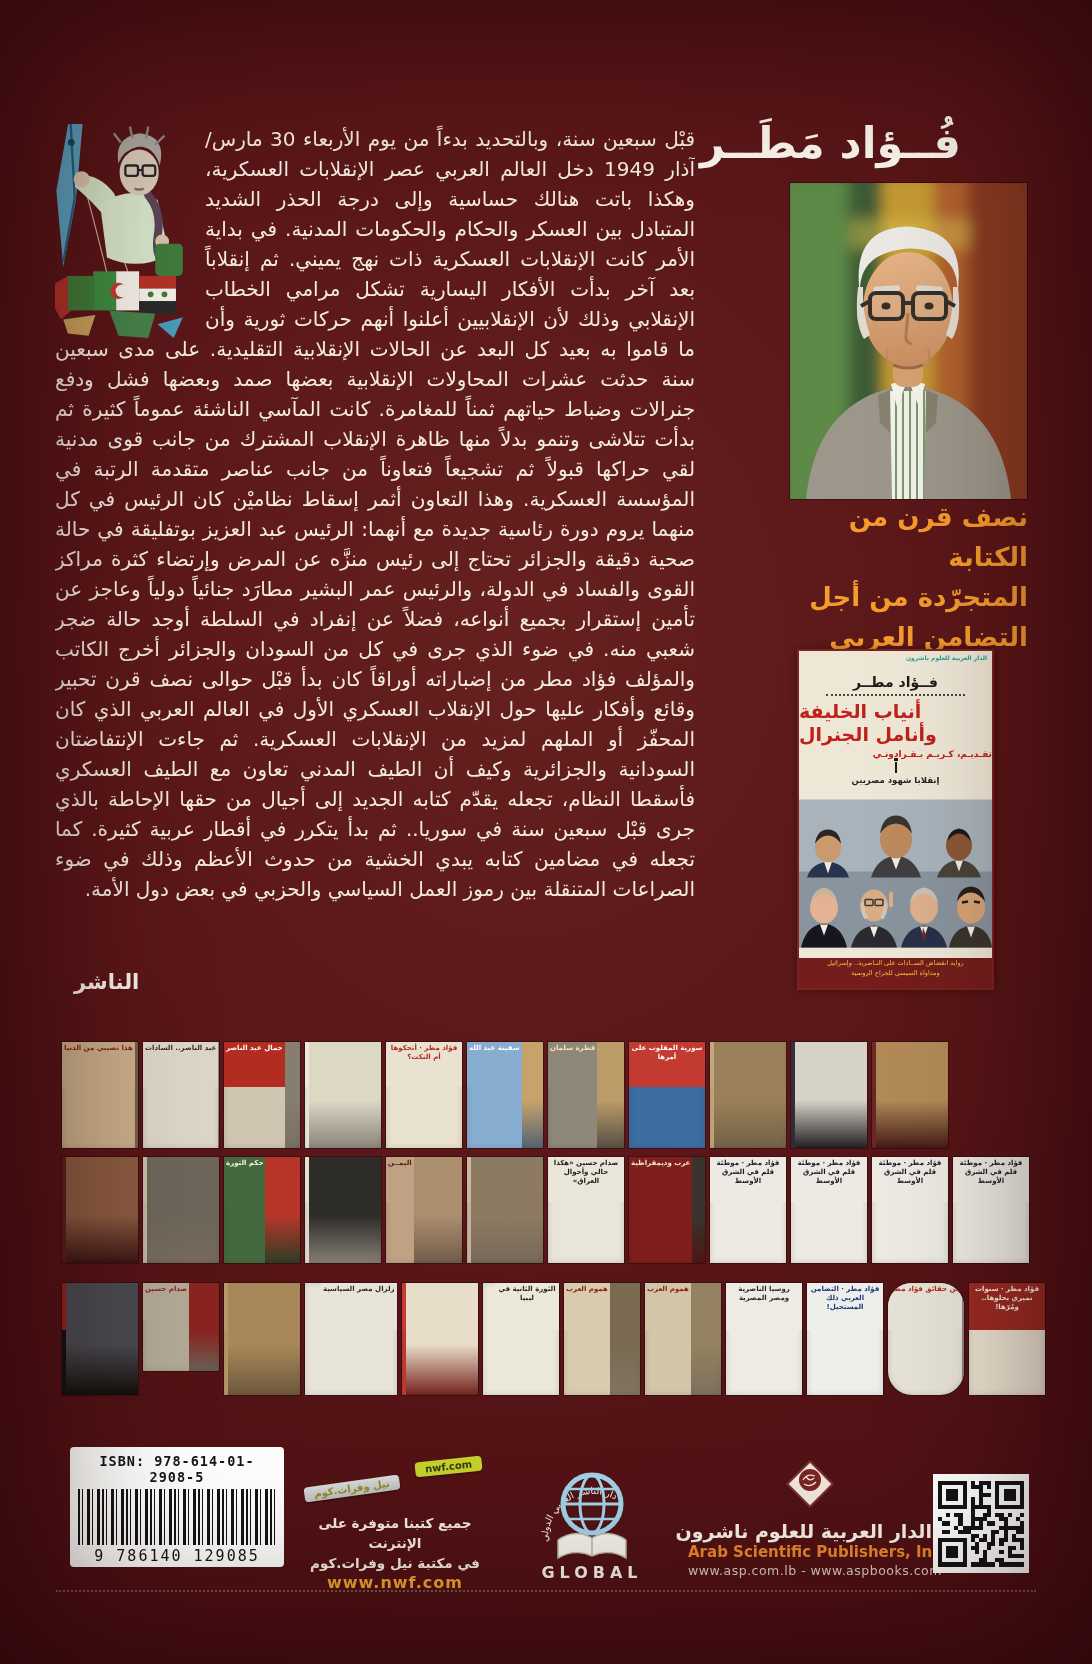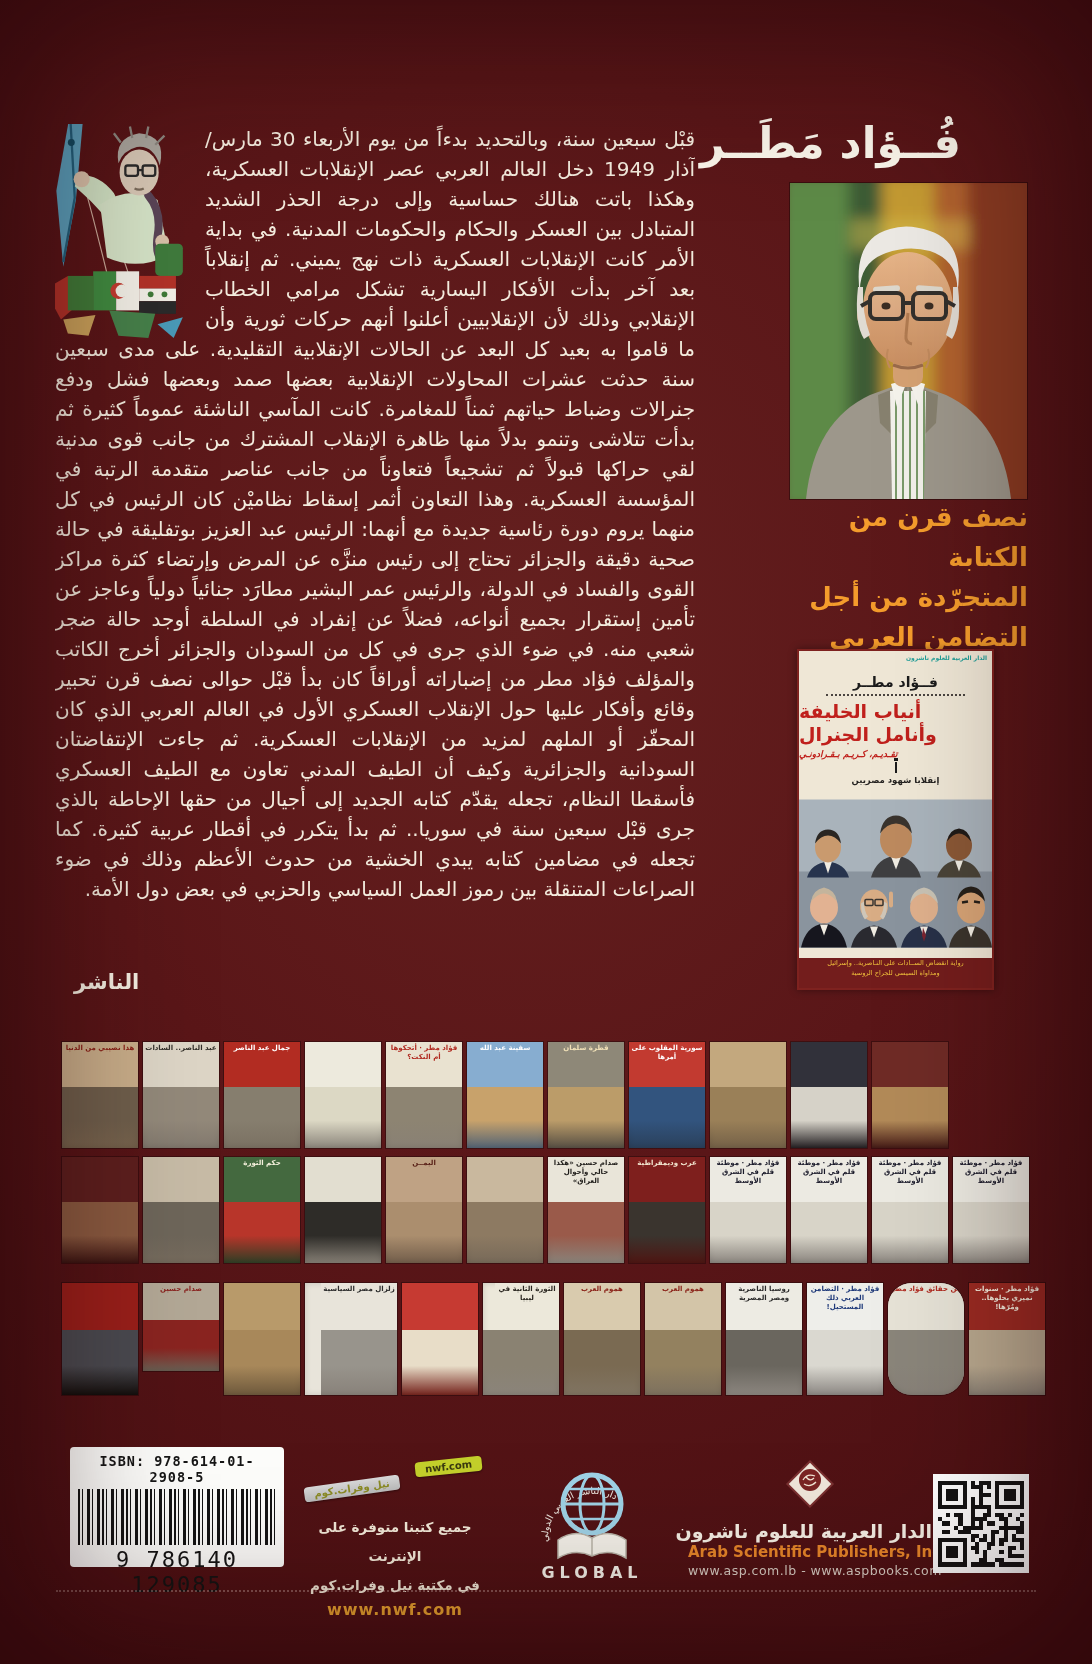--- a/index.html
+++ b/index.html
@@ -29,56 +29,56 @@
   
   .inset{position:absolute;left:797px;top:649px;width:197px;height:341px;background:#efe7d6;
     border:2px solid #7e221f;box-sizing:border-box;display:flex;flex-direction:column;
     box-shadow:0 0 8px rgba(0,0,0,.4);}
   .inset-mark{height:16px;padding:3px 5px 0 0;text-align:right;font-size:6px;color:#1f9e98;
     direction:rtl;font-weight:bold;}
   .inset-author{text-align:center;font-size:14px;font-weight:bold;color:#1b1b1b;direction:rtl;
     letter-spacing:1px;margin-top:4px;}
   .inset-dots{width:72%;margin:3px auto 4px auto;border-bottom:2px dotted #4a4440;height:1px;}
   .inset-title{text-align:left;font-size:19px;line-height:23px;font-weight:bold;direction:rtl;}
-  .inset-presenter{text-align:left;font-size:9px;font-weight:bold;direction:rtl;margin-top:3px;font-style:italic;}
+  .inset-presenter{text-align:right;font-size:9px;font-weight:bold;direction:rtl;margin-top:3px;}
   .inset-orn{width:2px;height:11px;background:#1b1b1b;margin:3px auto 2px auto;position:relative;}
   .inset-orn::before{content:"";position:absolute;top:-4px;left:-1px;width:4px;height:3px;background:#1b1b1b;}
   .inset-sub{text-align:center;font-size:8.5px;font-weight:bold;color:#242220;direction:rtl;}
   .inset-collage{flex:1;margin-top:4px;overflow:hidden;}
   .inset-collage svg{display:block;width:100%;height:100%;}
   .inset-strip{height:30px;background:#731d1c;color:#f2c23c;font-size:6.5px;line-height:10px;
     text-align:center;direction:rtl;box-sizing:border-box;}
 
   
   .covers{position:absolute;left:62px;top:1042px;width:975px;height:355px;}
   .cover-row{position:absolute;left:0;display:flex;gap:5px;}
   .cover-row[data-row="0"]{top:0;} .cover-row[data-row="1"]{top:115px;} .cover-row[data-row="2"]{top:241px;}
-  .cover{width:76px;display:flex;flex-direction:column;overflow:hidden;
+  .cover{width:76px;display:flex;overflow:hidden;
     box-shadow:0 0 0 1px rgba(0,0,0,.3), inset 0 0 6px rgba(0,0,0,.15);}
   .cover-band{height:42%;font-size:7px;font-weight:bold;line-height:9px;text-align:center;
     direction:rtl;overflow:hidden;padding:2px 2px 0 2px;box-sizing:border-box;}
   .cover-photo{flex:1;}
 
   
   .isbn-block{position:absolute;left:70px;top:1447px;width:214px;height:120px;background:#fdfdfb;
     border-radius:4px;padding:6px 8px;box-sizing:border-box;}
   .isbn-text{font-family:"DejaVu Sans Mono","Liberation Mono",monospace;font-size:13.5px;
     letter-spacing:1px;color:#161616;text-align:center;font-weight:bold;}
   .bars{height:56px;margin-top:4px;
     background:repeating-linear-gradient(90deg,#141414 0 2px,#fdfdfb 2px 4px,#141414 4px 5px,#fdfdfb 5px 9px,#141414 9px 12px,#fdfdfb 12px 14px,#141414 14px 15px,#fdfdfb 15px 19px,#141414 19px 22px,#fdfdfb 22px 24px);}
-  .ean{font-family:"DejaVu Sans Mono","Liberation Mono",monospace;font-size:22px;color:#141414;
+  .ean{font-family:"DejaVu Sans Mono","Liberation Mono",monospace;font-size:15px;color:#141414;
     text-align:center;letter-spacing:2px;margin-top:2px;}
 
   .nwf{position:absolute;left:300px;top:1455px;width:190px;text-align:center;}
   .nwf-tags{position:relative;height:58px;}
   .tag{position:absolute;border-radius:4px;font-weight:bold;padding:2px 10px;font-size:10px;}
   .tag-yellow{background:#c3cf2b;color:#3a3a10;right:8px;top:4px;transform:rotate(-6deg);box-shadow:0 1px 2px rgba(0,0,0,.4);}
   .tag-silver{background:linear-gradient(#d9d9d9,#b9b9b9);color:#8a8a24;left:4px;top:26px;
     transform:rotate(-8deg);direction:rtl;box-shadow:0 1px 2px rgba(0,0,0,.4);}
-  .nwf-line{color:#f3ead9;font-size:13.5px;font-weight:bold;direction:rtl;line-height:29px;}
+  .nwf-line{color:#f3ead9;font-size:13.5px;font-weight:bold;direction:rtl;line-height:20px;}
   .nwf-url{font-size:16px;font-weight:bold;letter-spacing:1px;}
 
   .global{position:absolute;left:538px;top:1446px;width:108px;height:140px;}
   .global svg{display:block;width:100%;height:100%;}
 
   .asp{position:absolute;left:688px;top:1458px;width:244px;text-align:center;}
   .asp svg{display:block;margin:0 auto;}
   .asp-ar{color:#f5efe4;font-size:19px;font-weight:bold;direction:rtl;margin-top:4px;white-space:nowrap;}
   .asp-en{font-size:15px;font-weight:bold;margin-top:1px;white-space:nowrap;}
   .asp-url{color:#d9cec4;font-size:12.5px;margin-top:2px;letter-spacing:.5px;white-space:nowrap;}

